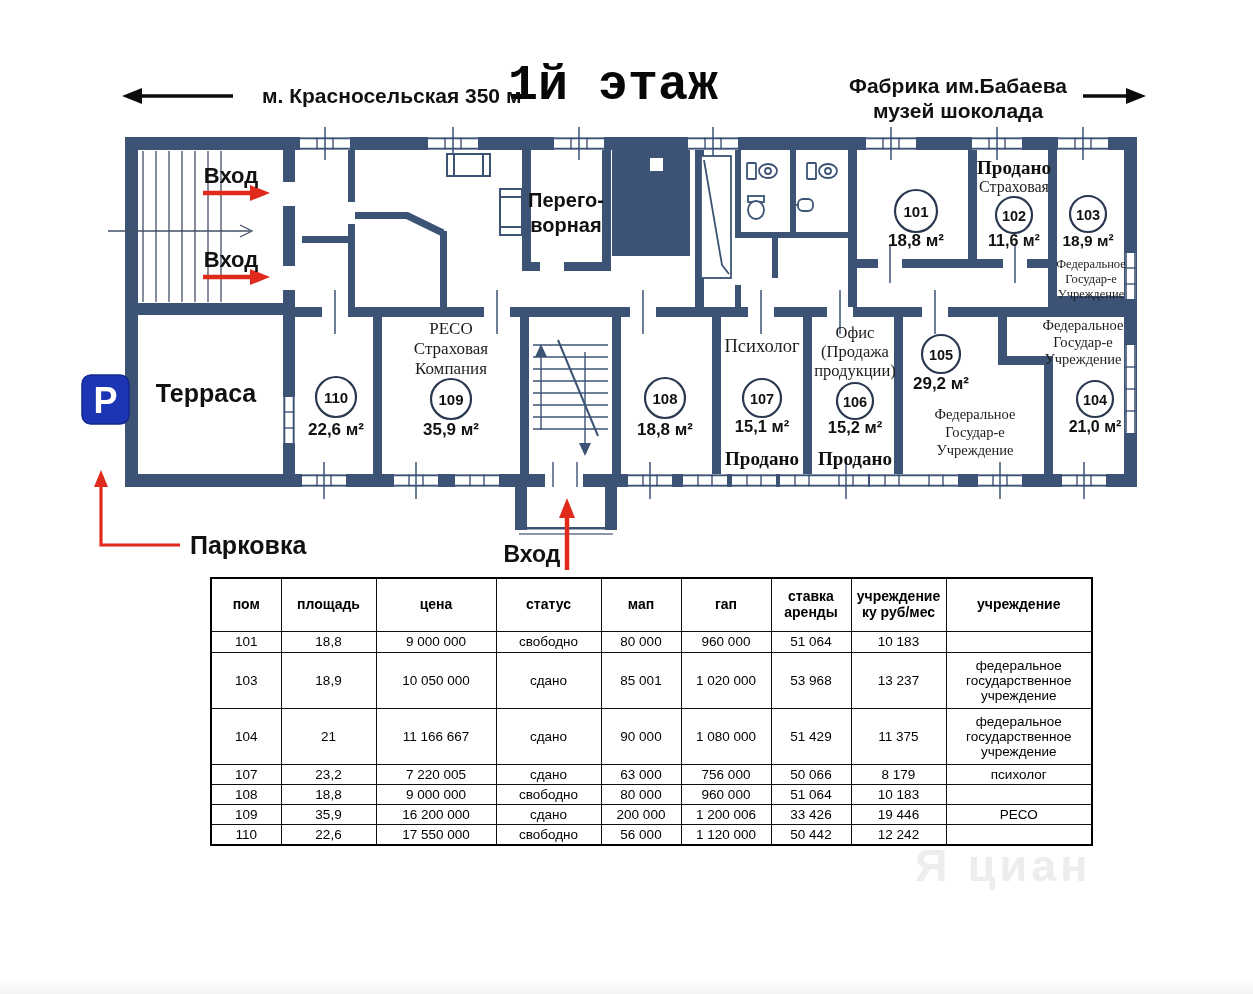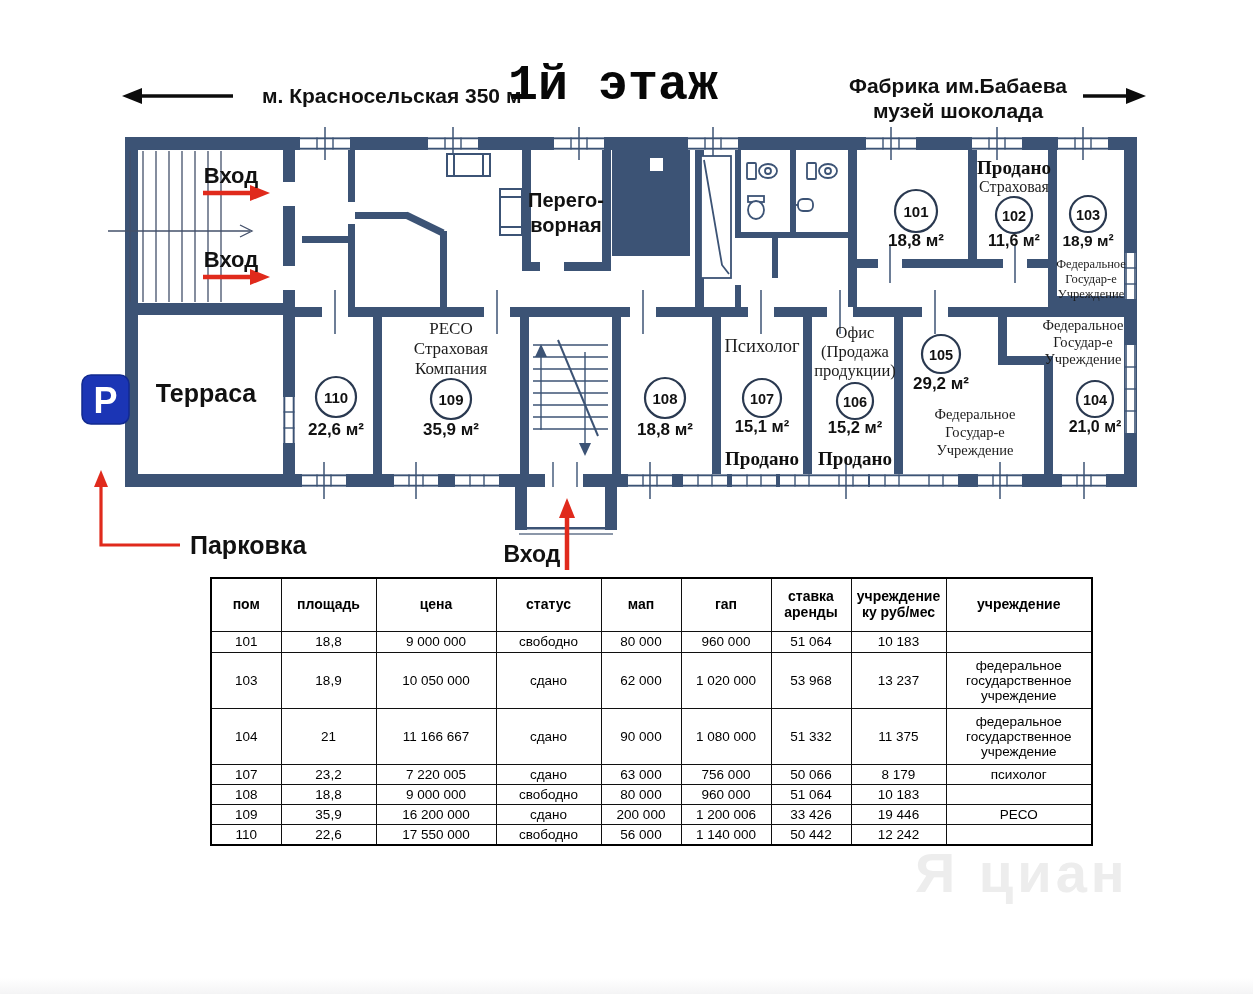--- a/index.html
+++ b/index.html
@@ -29,21 +29,21 @@
     padding:1px 2px;font-size:13.5px;line-height:1.12;overflow:hidden;}
   table.listings{border:2.4px solid #000;}
   table.listings th{font-weight:bold;font-size:14px;height:50px;}
   tr.rh1{height:20px;}
   tr.rh2{height:21px;}
   tr.rh3{height:56px;}
   td.tenant{font-size:13px;}
 
   .watermark{
     position:absolute;left:915px;top:840px;width:320px;height:60px;
-    font-family:"Liberation Sans",sans-serif;font-weight:bold;font-size:56px;
+    font-family:"Liberation Sans",sans-serif;font-weight:bold;font-size:45px;
     color:#ededed;letter-spacing:4px;white-space:nowrap;
   }
   .bottom-strip{
     position:absolute;left:0;bottom:0;width:1253px;height:16px;
     background:linear-gradient(#ffffff,#f4f4f5);
   }
 </style>
 </head>
 <body>
 
@@ -439,34 +439,34 @@
           <td>960 000</td>
       <td>51 064</td>
           <td>10 183</td>
       <td class="tenant"></td>
     </tr>
     <tr class="rh3">
       <td>103</td>
           <td>18,9</td>
       <td>10 050 000</td>
           <td>сдано</td>
-      <td>62 000</td>
+      <td>85 001</td>
           <td>1 020 000</td>
       <td>53 968</td>
           <td>13 237</td>
       <td class="tenant">федеральное государственное учреждение</td>
     </tr>
     <tr class="rh3">
       <td>104</td>
           <td>21</td>
       <td>11 166 667</td>
           <td>сдано</td>
       <td>90 000</td>
           <td>1 080 000</td>
-      <td>51 332</td>
+      <td>51 429</td>
           <td>11 375</td>
       <td class="tenant">федеральное государственное учреждение</td>
     </tr>
     <tr class="rh1">
       <td>107</td>
           <td>23,2</td>
       <td>7 220 005</td>
           <td>сдано</td>
       <td>63 000</td>
           <td>756 000</td>
@@ -495,21 +495,21 @@
       <td>33 426</td>
           <td>19 446</td>
       <td class="tenant">РЕСО</td>
     </tr>
     <tr class="rh1">
       <td>110</td>
           <td>22,6</td>
       <td>17 550 000</td>
           <td>свободно</td>
       <td>56 000</td>
-          <td>1 140 000</td>
+          <td>1 120 000</td>
       <td>50 442</td>
           <td>12 242</td>
       <td class="tenant"></td>
     </tr>
   </tbody>
     </table>
 </div>
 
 <div class="watermark">Я циан</div>
 <div class="bottom-strip"></div>

